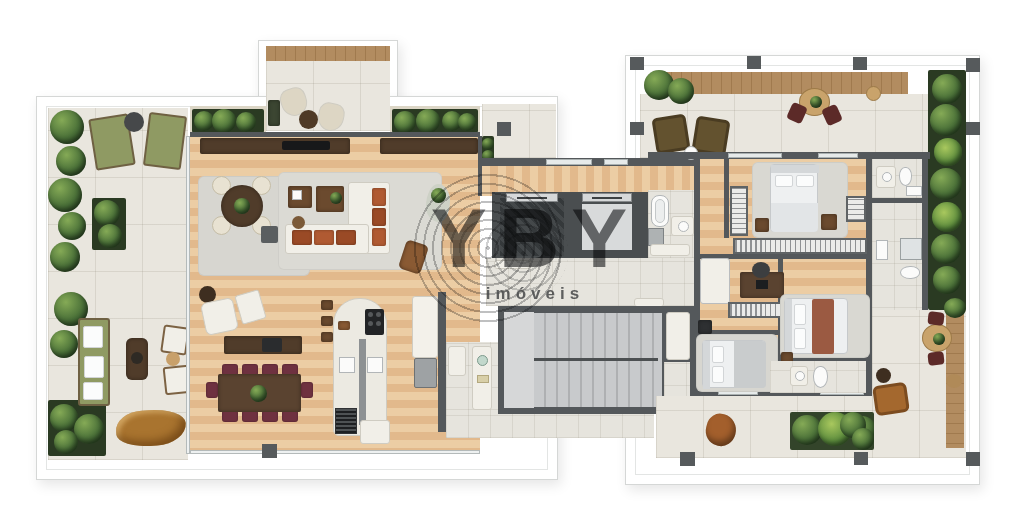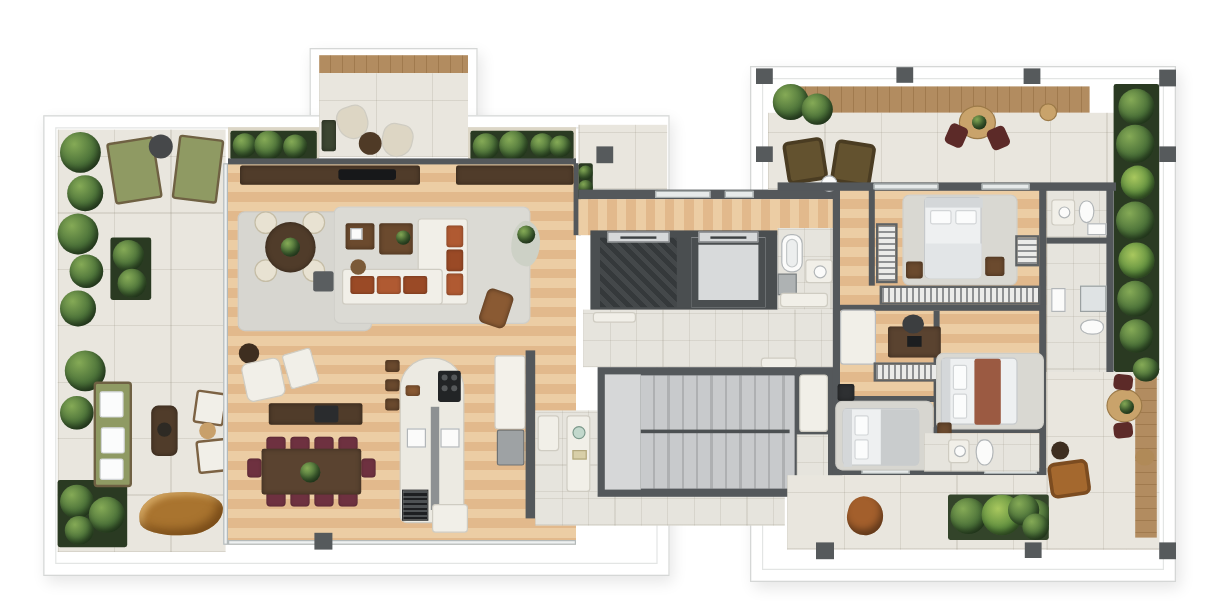--- a/index.html
+++ b/index.html
@@ -372,14 +372,20 @@
   <div class="a col" style="left:747px;top:56px;width:14px;height:13px;"></div>
   <div class="a col" style="left:853px;top:57px;width:14px;height:13px;"></div>
   <div class="a col" style="left:966px;top:58px;width:14px;height:14px;"></div>
   <div class="a col" style="left:630px;top:122px;width:14px;height:13px;"></div>
   <div class="a col" style="left:966px;top:122px;width:14px;height:13px;"></div>
   <div class="a col" style="left:680px;top:452px;width:15px;height:14px;"></div>
   <div class="a col" style="left:854px;top:452px;width:14px;height:13px;"></div>
   <div class="a col" style="left:966px;top:452px;width:14px;height:14px;"></div>
   <div class="a col" style="left:262px;top:444px;width:15px;height:14px;"></div>
 
+  <div class="a" id="wm" style="left:390px;top:160px;width:290px;height:150px;">
+    <div class="a rings" style="left:18px;top:8px;width:160px;height:160px;"></div>
+    <div class="a rings" style="left:88px;top:48px;width:90px;height:90px;opacity:.4;"></div>
+    <div class="a wm-title" style="left:30px;top:36px;width:230px;">YBY</div>
+    <div class="a wm-sub" style="left:60px;top:124px;width:170px;">imóveis</div>
+  </div>
 
 </div>
 
 </body></html>

